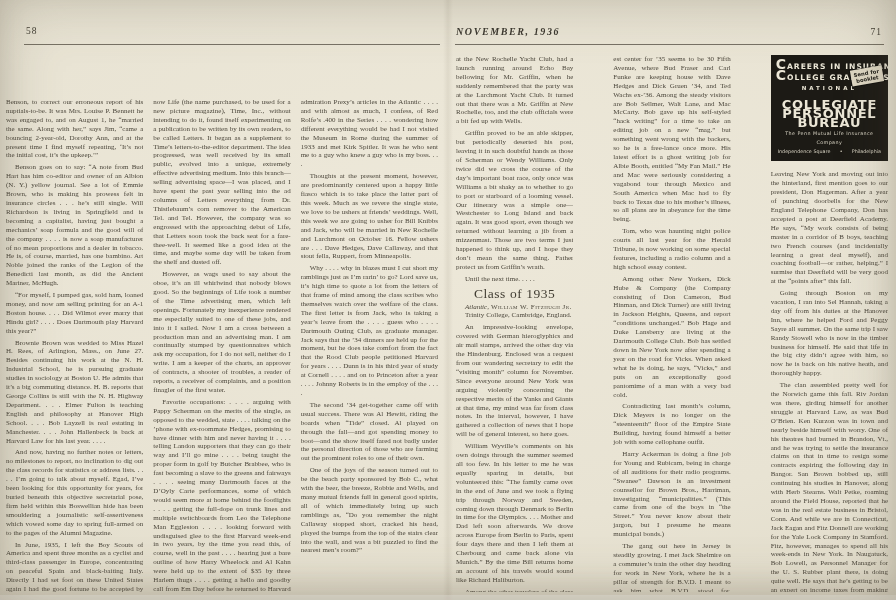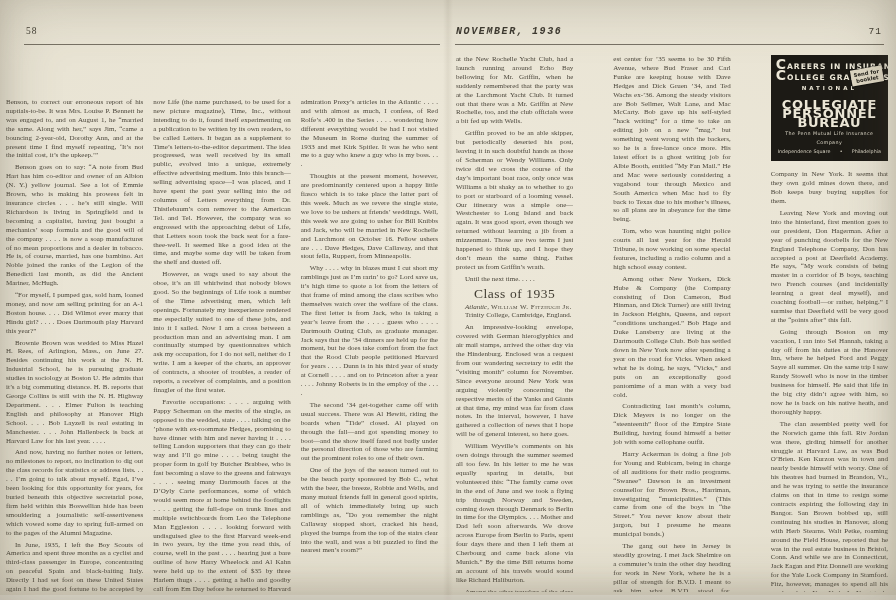--- a/index.html
+++ b/index.html
@@ -16,21 +16,21 @@
   .gutter{position:absolute;left:443px;top:0;width:10px;height:600px;z-index:1;
     background:linear-gradient(90deg,transparent,rgba(110,100,80,.10),transparent);}
   .bottom-band{position:absolute;left:0;right:0;bottom:0;height:5px;background:rgba(250,248,240,.55);z-index:2;}
 
   .page{position:absolute;top:0;width:448px;height:600px;}
   .page-left{left:0;}
   .page-right{left:448px;}
 
   .phead{position:absolute;top:26px;height:15px;display:flex;justify-content:space-between;align-items:baseline;}
   .page-left .phead{left:26px;right:10px;flex-direction:column;}
-  .page-right .phead{left:8px;right:14px;font-family:Liberation Mono, monospace;}
+  .page-right .phead{left:8px;right:14px;}
   .pagenum{font-size:9.5px;letter-spacing:1px;color:#3f3b31;}
   .mag-title{font-style:italic;font-weight:bold;font-size:10.5px;letter-spacing:1.6px;color:#3c3830;}
   .issue-date{font-style:italic;font-weight:bold;font-size:10px;letter-spacing:1.6px;color:#3c3830;}
   .headrule{position:absolute;top:44px;border-top:1px solid rgba(70,64,52,.7);}
   .page-left .headrule{left:24px;right:8px;}
   .page-right .headrule{left:7px;right:12px;}
 
   .cols{position:absolute;top:55px;bottom:8px;display:flex;gap:10px;}
   .page-left .cols{left:6px;right:10px;margin-top:43px;}
   .page-right .cols{left:8px;right:8px;gap:40px;}
@@ -147,21 +147,20 @@
           <div class="ad-national">NATIONAL</div>
           <div class="ad-bureau">COLLEGIATE PERSONNEL BUREAU</div>
           <div class="ad-small">The Penn Mutual Life Insurance Company</div>
           <div class="ad-bottom">
             <span>Independence Square</span>
             <span>•</span>
             <span>Philadelphia</span>
           </div>
         </div>
         <div class="cont">
-            <p>Company in New York. It seems that they own gold mines down there, and Bob keeps busy buying supplies for them.</p>
             <p>Leaving New York and moving out into the hinterland, first mention goes to our president, Don Hagerman. After a year of punching doorbells for the New England Telephone Company, Don has accepted a post at Deerfield Academy. He says, “My work consists of being master in a corridor of B boys, teaching two French courses (and incidentally learning a great deal myself), and coaching football—or rather, helping.” I surmise that Deerfield will be very good at the “points after” this fall.</p>
             <p>Going through Boston on my vacation, I ran into Sel Hannah, taking a day off from his duties at the Hanover Inn, where he helped Ford and Peggy Sayre all summer. On the same trip I saw Randy Stowell who is now in the timber business for himself. He said that life in the big city didn’t agree with him, so now he is back on his native heath, and thoroughly happy.</p>
             <p>The clan assembled pretty well for the Norwich game this fall. Riv Jordan was there, girding himself for another struggle at Harvard Law, as was Bud O’Brien. Ken Kurzon was in town and nearly beside himself with worry. One of his theatres had burned in Brandon, Vt., and he was trying to settle the insurance claims on that in time to resign some contracts expiring the following day in Bangor. San Brown bobbed up, still continuing his studies in Hanover, along with Herb Stearns. Walt Petke, roaming around the Field House, reported that he was in the real estate business in Bristol, Conn. And while we are in Connecticut, Jack Eagan and Fitz Donnell are working for the Yale Lock Company in Stamford. Fitz, however, manages to spend all his week-ends in New York. In Naugatuck, Bob Lowell, as Personnel Manager for the U. S. Rubber plant there, is doing quite well. He says that he’s getting to be an expert on income taxes from making out returns for the employees.</p>
             <p>Link Washburn blew in the other day from Alaska, where he has been exploring all summer. Being uncommunicative as usual, it was hard to find out just what was accomplished, but they seem to have found a new mountain, and taken aerial photographs of Mt. McKinley, flying at a height of 21,000 feet, which required constant use of oxygen tanks. Link and his wife are both going to Columbia this winter.</p>
           </div>
       </div>
 
     </div>
   </div>
 

